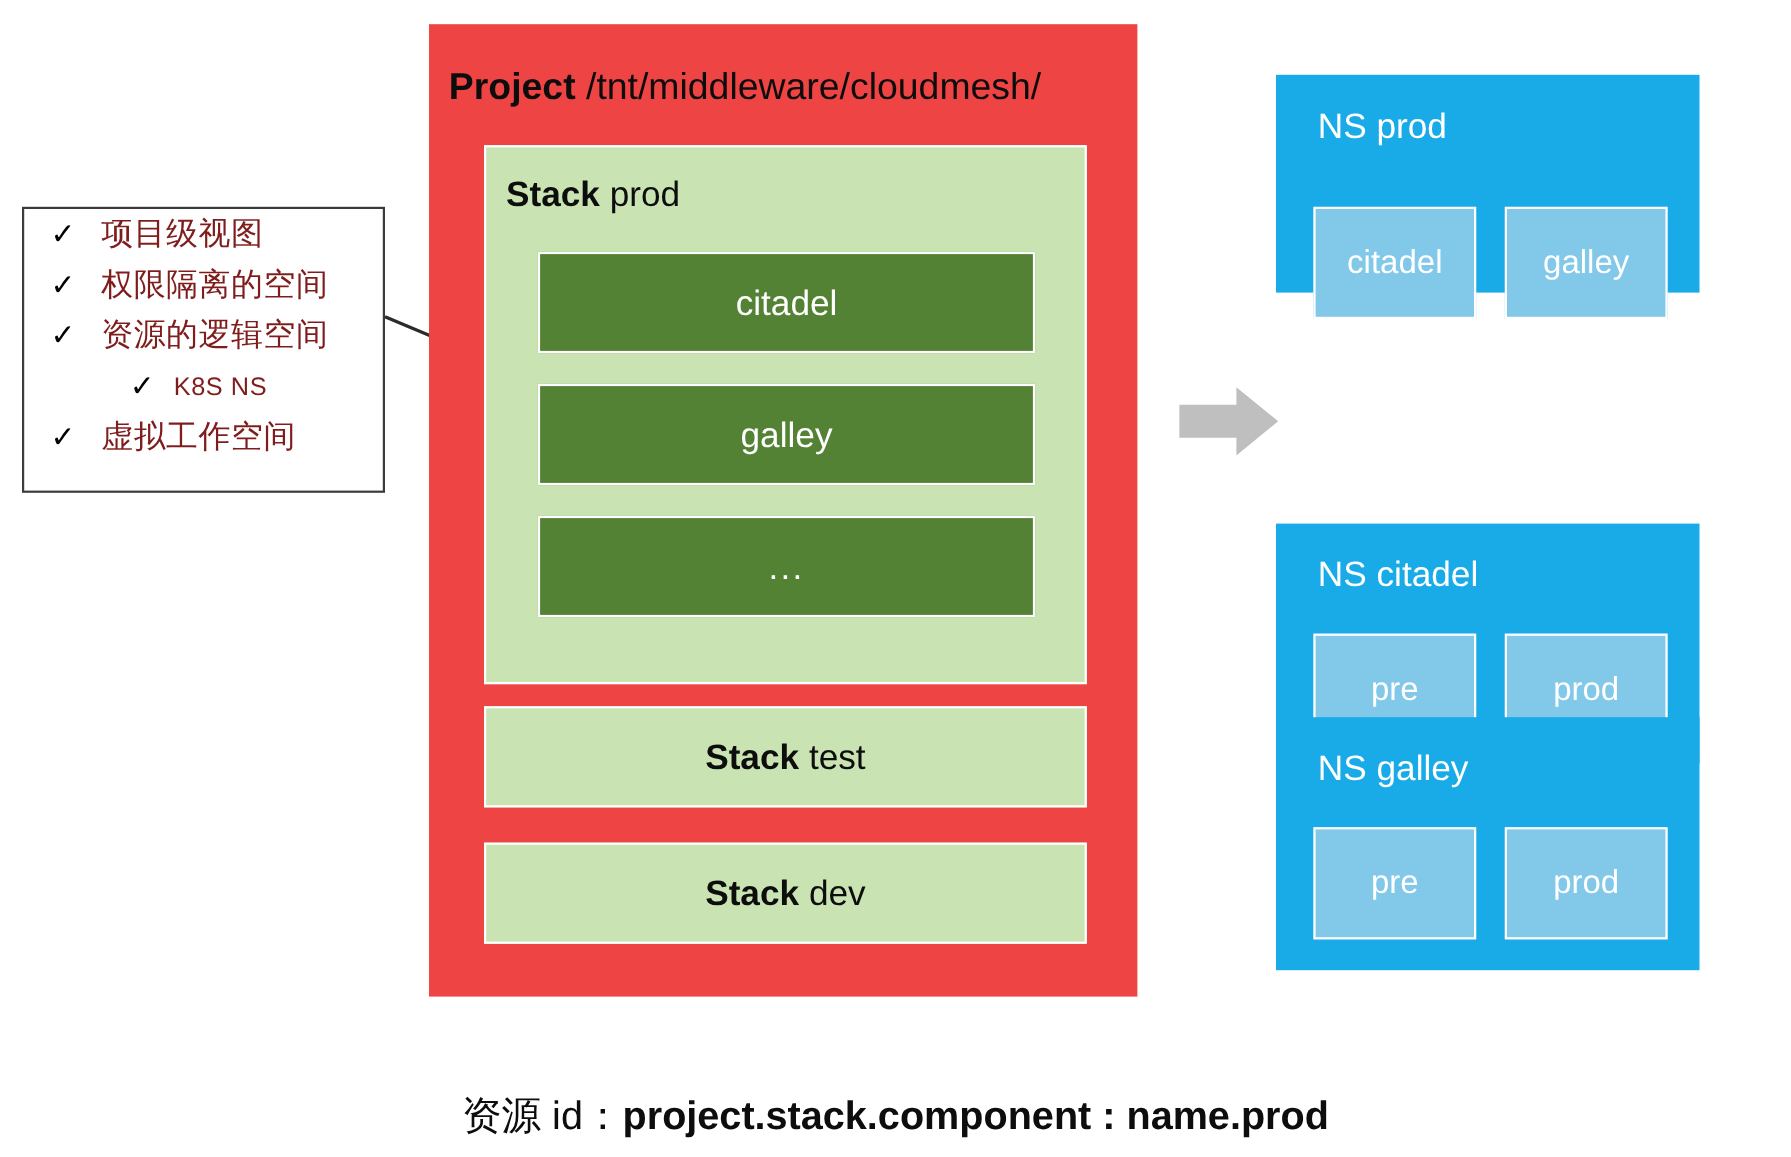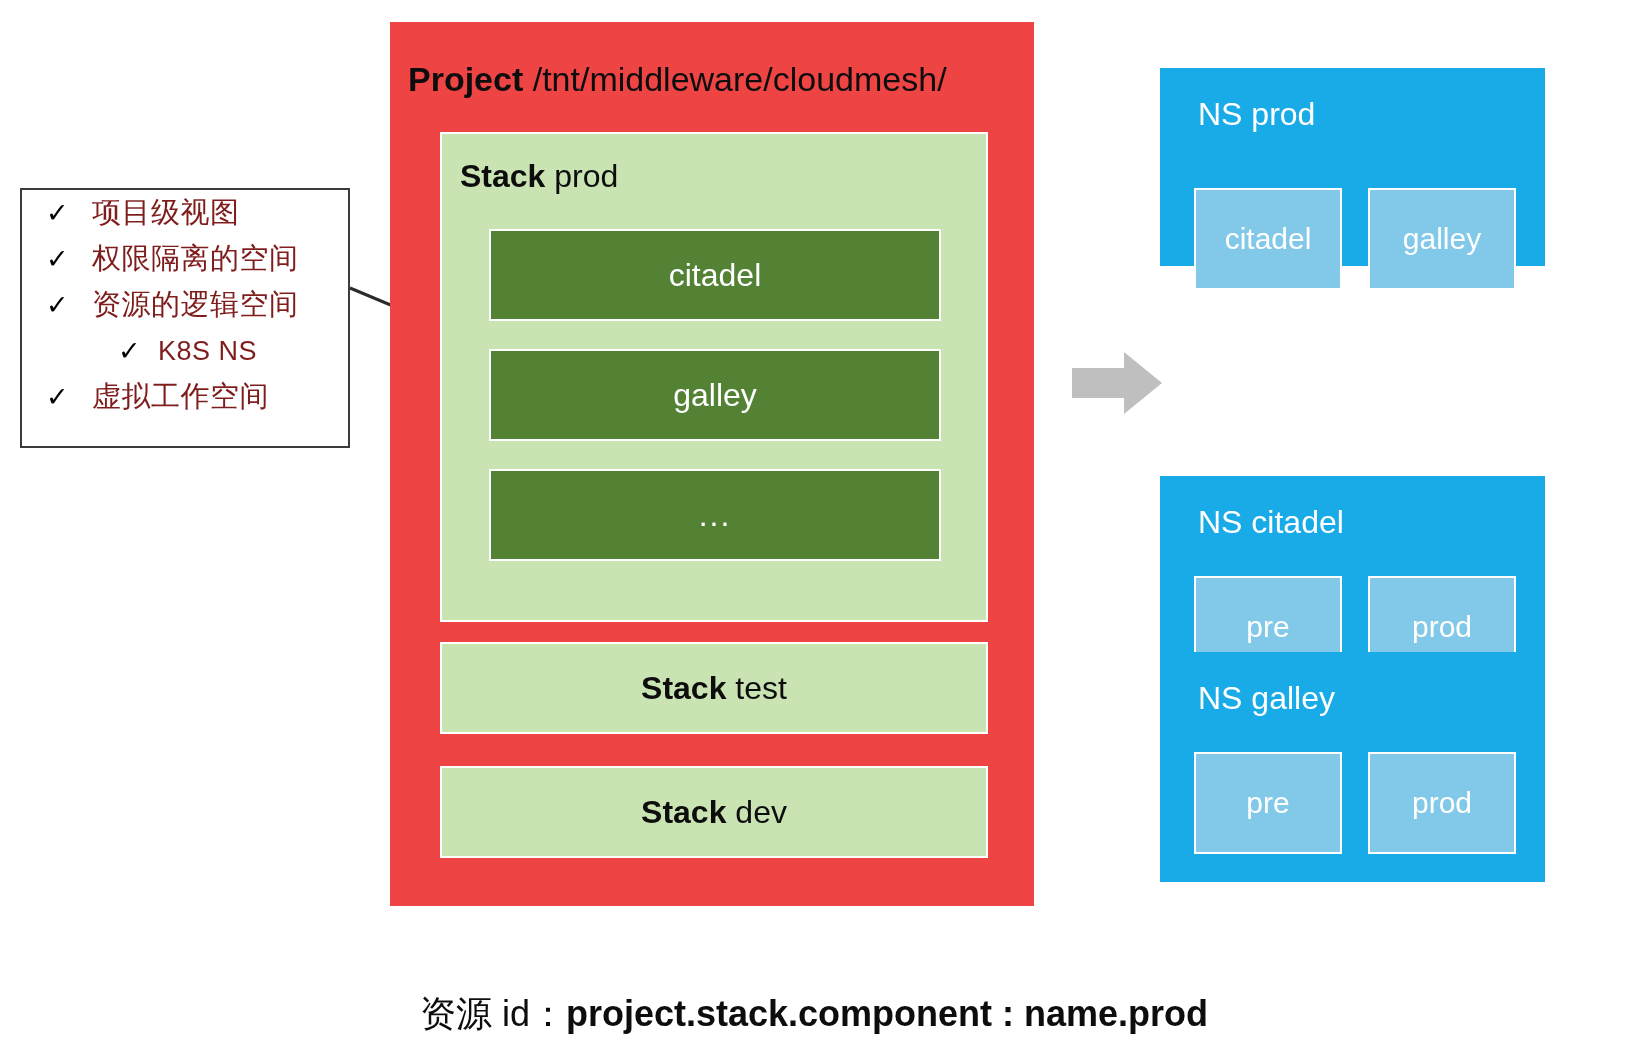--- a/index.html
+++ b/index.html
@@ -43,21 +43,21 @@
   .check-row.indented .check-mark {
     width: 40px;
     flex: 0 0 40px;
   }
   .check-text {
     font-size: 29px;
     color: #7f1d1d;
     letter-spacing: 0.5px;
     white-space: nowrap;
   }
-  .check-row.indented .check-text { font-size: 27px; text-align: center; }
+  .check-row.indented .check-text { font-size: 23px; text-align: center; }
 
   
   #connector-line {
     position: absolute;
     left: 340px;
     top: 270px;
     width: 125px;
     height: 75px;
     pointer-events: none;
   }

